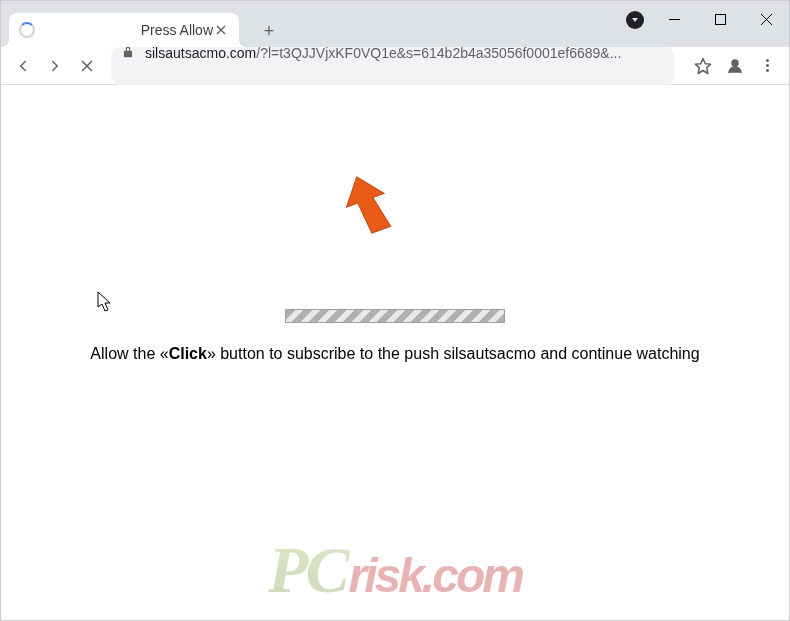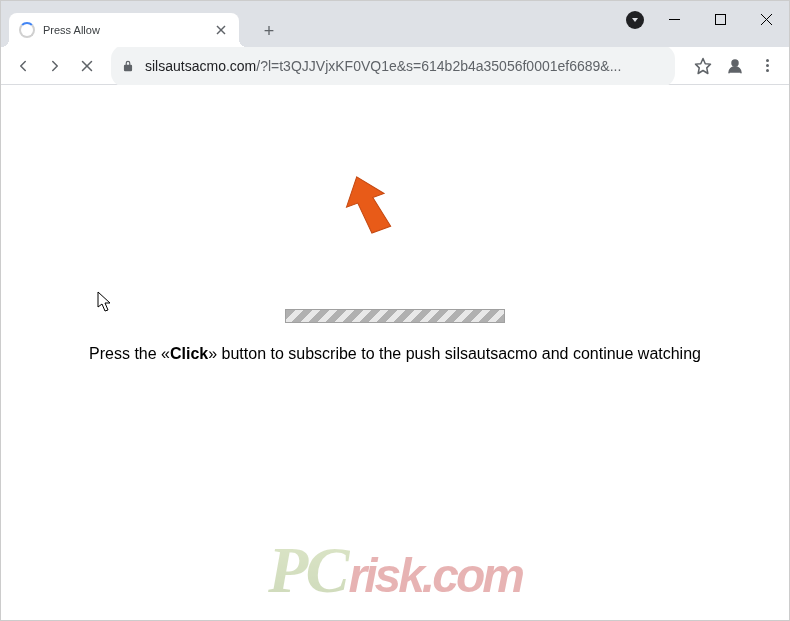--- a/index.html
+++ b/index.html
@@ -47,26 +47,27 @@
   .tab::before { left: -8px; mask: radial-gradient(circle at 0 0, transparent 8px, #000 8px); -webkit-mask: radial-gradient(circle at 0 0, transparent 8px, #000 8px); }
   .tab::after { right: -8px; mask: radial-gradient(circle at 8px 0, transparent 8px, #000 8px); -webkit-mask: radial-gradient(circle at 8px 0, transparent 8px, #000 8px); }
   .spinner {
     width: 16px; height: 16px;
     border: 2px solid #d0d0d0;
     border-top-color: #4285f4;
     border-radius: 50%;
     margin-right: 8px;
   }
   .tab-title {
-    font-size: 11px;
+    font-size: 14px;
     color: #3c4043;
     flex: 1;
     white-space: nowrap;
     overflow: hidden;
     text-overflow: ellipsis;
+    text-align: right;
   }
   .tab-close {
     width: 16px; height: 16px;
     display: flex;
     align-items: center;
     justify-content: center;
     border-radius: 50%;
     cursor: pointer;
     font-size: 14px;
     color: #5f6368;
@@ -134,21 +135,21 @@
     cursor: pointer;
     color: #5f6368;
   }
   .tool-btn svg { width: 18px; height: 18px; stroke: #5f6368; stroke-width: 2; fill: none; stroke-linecap: round; stroke-linejoin: round; }
   .addrbar {
     flex: 1;
     height: 42px;
     background: #f1f3f4;
     border-radius: 14px;
     display: flex;
-    align-items: center;
+    align-items: flex-start;
     padding: 0 10px;
     margin: 0 6px;
     font-size: 14px;
     color: #202124;
     overflow: hidden;
   }
   .lock-icon {
     width: 14px; height: 14px;
     margin-right: 10px;
     flex-shrink: 0;
@@ -339,21 +340,21 @@
 
   <div class="cursor">
     <svg viewBox="0 0 16 22">
         <path d="M1 1 L1 16 L5 13 L8 20 L11 19 L8 12 L13 12 Z"></path>
       </svg>
   </div>
 
   <div class="center-block">
     <div class="progress"></div>
     <div class="message">
-      <span>Press the «</span><b>Click</b><span>» button to subscribe to the push silsautsacmo and continue watching</span>
+      <span>Allow the «</span><b>Click</b><span>» button to subscribe to the push silsautsacmo and continue watching</span>
     </div>
   </div>
 
   <div class="watermark">
     <span class="wm-pc">PC</span>
     <span class="wm-rest">risk.com</span>
   </div>
 </div>
 
 </body></html>

